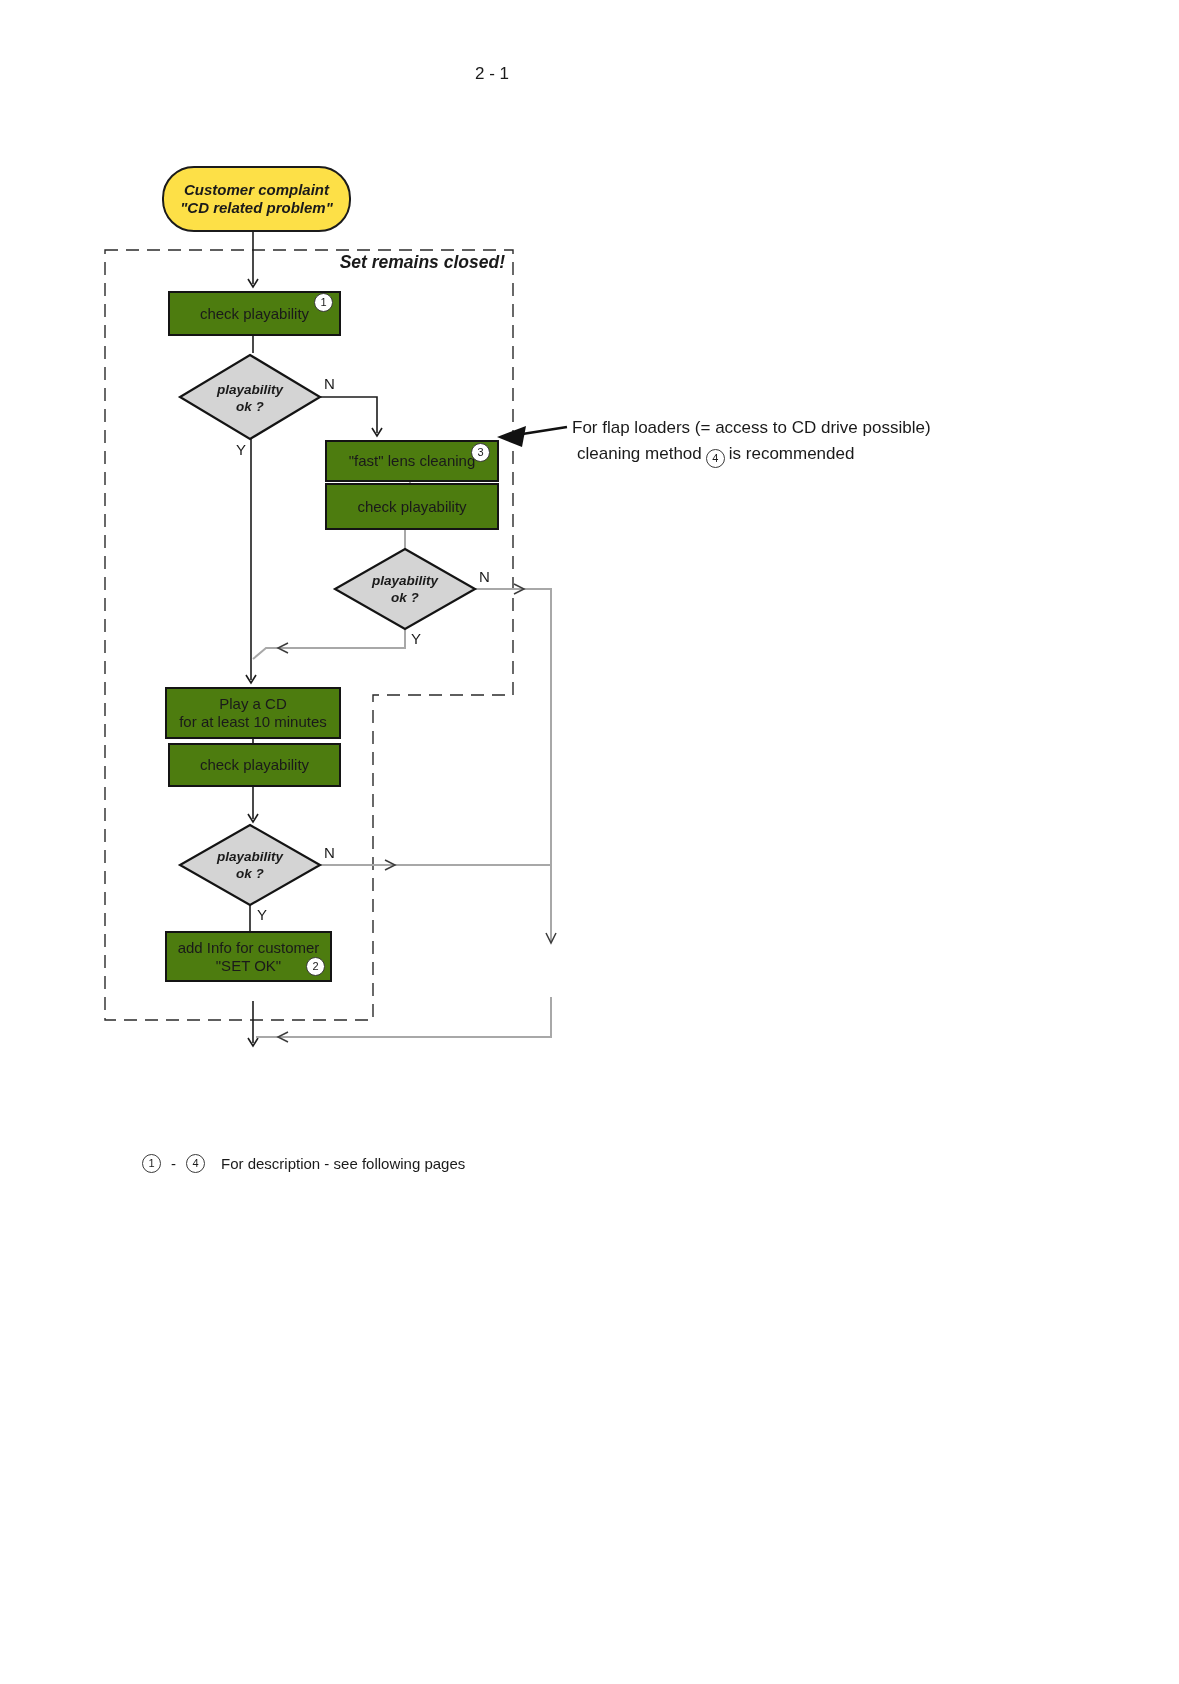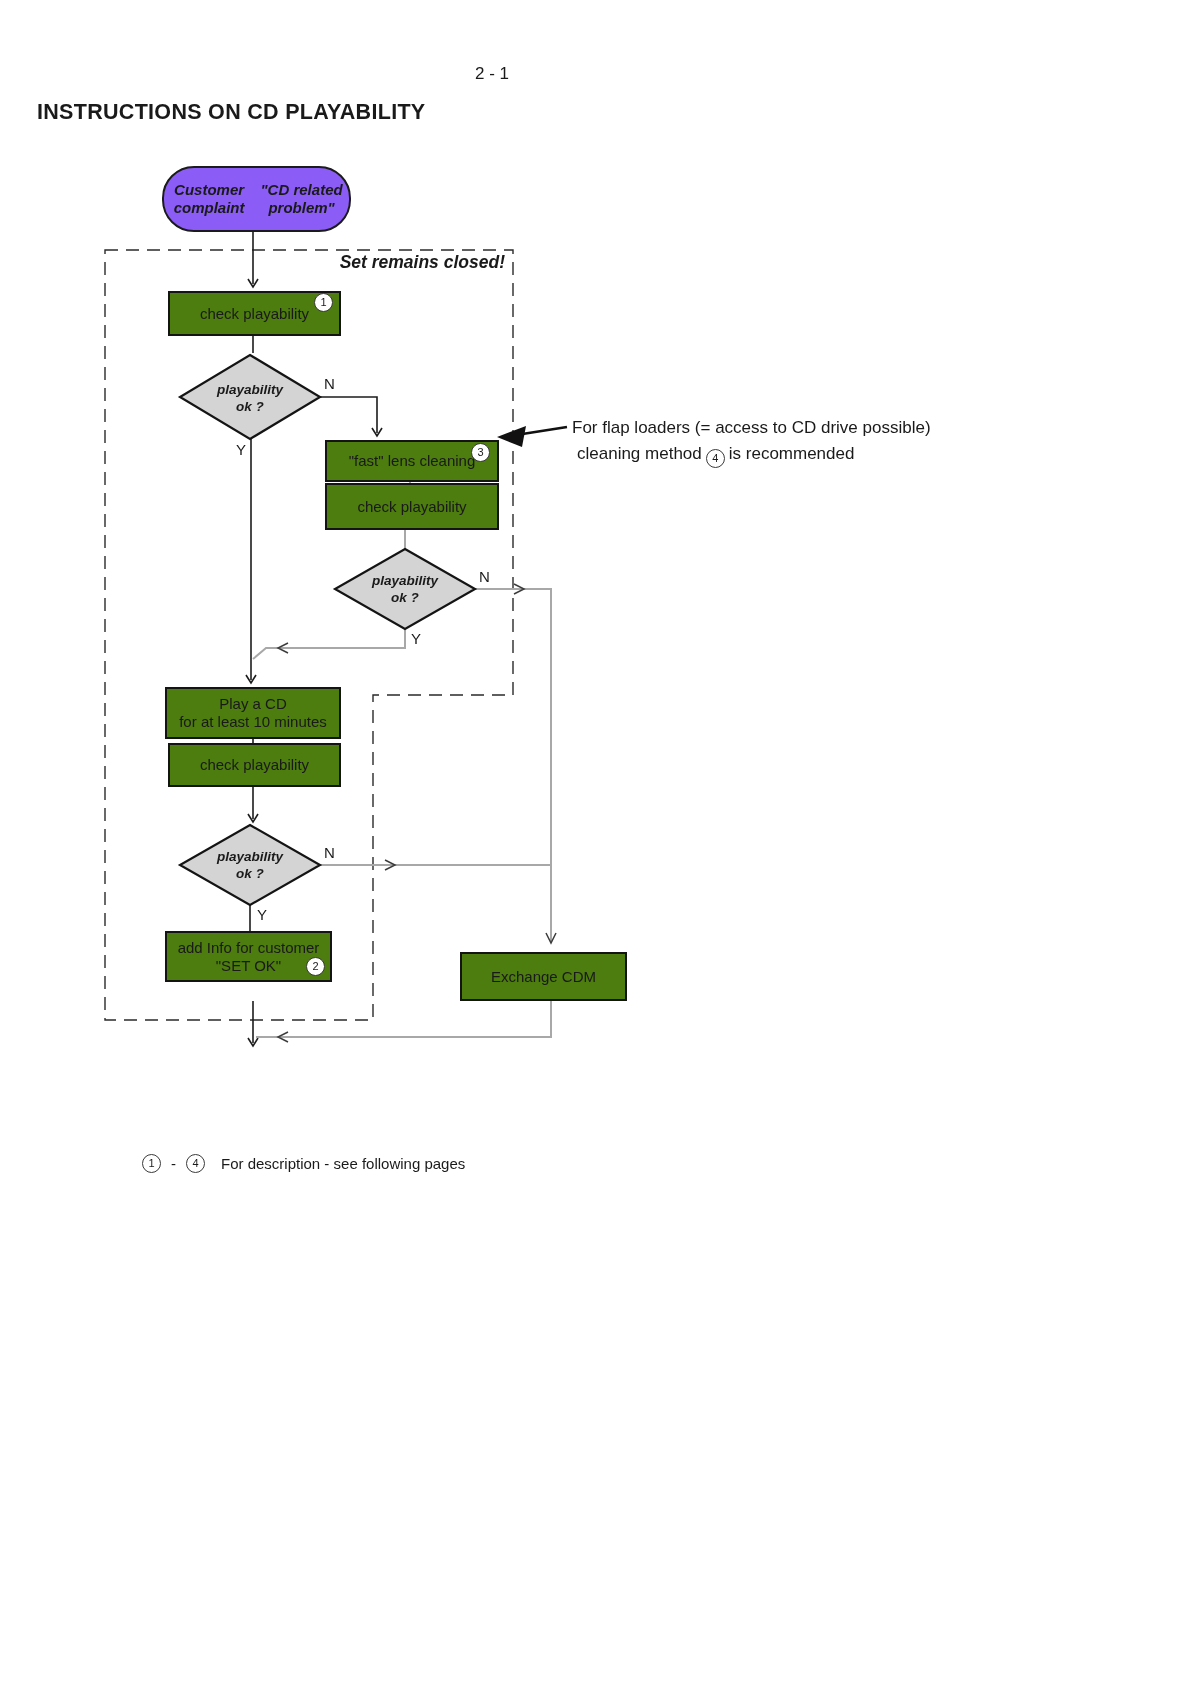--- a/index.html
+++ b/index.html
@@ -10,22 +10,22 @@
     font-family:"Liberation Sans", sans-serif;
     color:#1a1a1a;
     overflow:hidden;
     border-radius:9px;
   }
   .underlay{position:absolute;left:0;top:0;}
   .abs{position:absolute;}
   .page-number{left:452px;top:64px;width:80px;font-size:17px;text-align:center;}
   .doc-title{left:37px;top:100px;font-size:21.5px;font-weight:bold;letter-spacing:.3px;}
   .terminal{
-    background:#8b5cf6;border:2px solid #1b1b1b;border-radius:32px;
-    display:flex;flex-direction:row;align-items:center;justify-content:center;
+    background:#fde047;border:2px solid #1b1b1b;border-radius:32px;
+    display:flex;flex-direction:column;align-items:center;justify-content:center;
     font-weight:bold;font-style:italic;text-align:center;
   }
   .terminal.start{left:162px;top:166px;width:185px;height:62px;font-size:15px;line-height:18px;}
   .terminal.end{left:158px;top:1050px;width:190px;height:63px;font-size:19px;}
   .pbox{
     background:#4d7c0f;border:2.5px solid #141414;
     display:flex;flex-direction:column;align-items:center;justify-content:center;
     font-size:15px;line-height:18px;text-align:center;
   }
   .box-check1{left:168px;top:291px;width:169px;height:41px;}
@@ -109,21 +109,20 @@
       <polygon points="250,825 320,865 250,905 180,865"></polygon>
     </g>
 
     <g>
       <path d="M567 427 L516 435" stroke="#111" stroke-width="2.6" fill="none"></path>
       <polygon points="497,437 526,426 522,447" fill="#111" stroke="none"></polygon>
     </g>
   </svg>
 
   <div class="abs page-number">2 - 1</div>
-  <div class="abs doc-title">INSTRUCTIONS ON CD PLAYABILITY</div>
 
   <div class="abs terminal start">
     <span>Customer complaint</span>
     <span>"CD related problem"</span>
   </div>
 
   <div class="abs region-label">Set remains closed!</div>
 
   <div class="abs pbox box-check1">
     <span>check playability</span>
@@ -147,23 +146,20 @@
   <div class="abs pbox box-check3">
     <span>check playability</span>
   </div>
 
   <div class="abs pbox box-addinfo">
     <span>add Info for customer</span>
     <span>"SET OK"</span>
     <span class="badge" style="right:5px;bottom:4px;">2</span>
   </div>
 
-  <div class="abs pbox box-exchange">
-    <span>Exchange CDM</span>
-  </div>
 
   <div class="abs diamond-label dl1">
     <span>playability</span>
     <span>ok ?</span>
   </div>
   <div class="abs diamond-label dl2">
     <span>playability</span>
     <span>ok ?</span>
   </div>
   <div class="abs diamond-label dl3">

